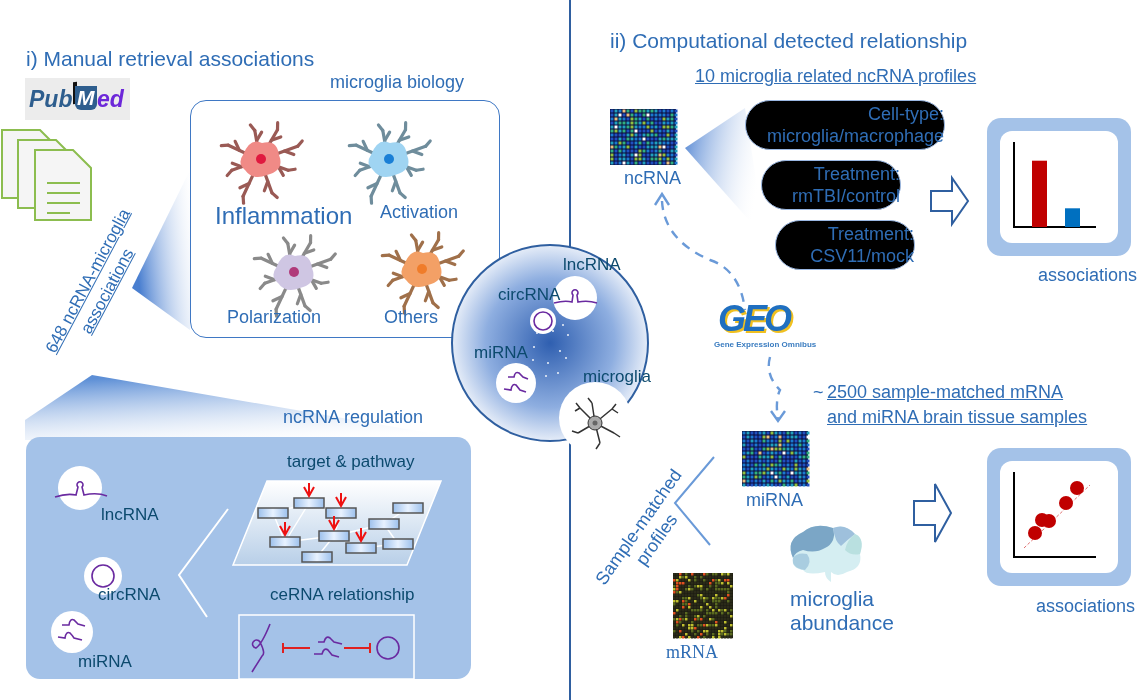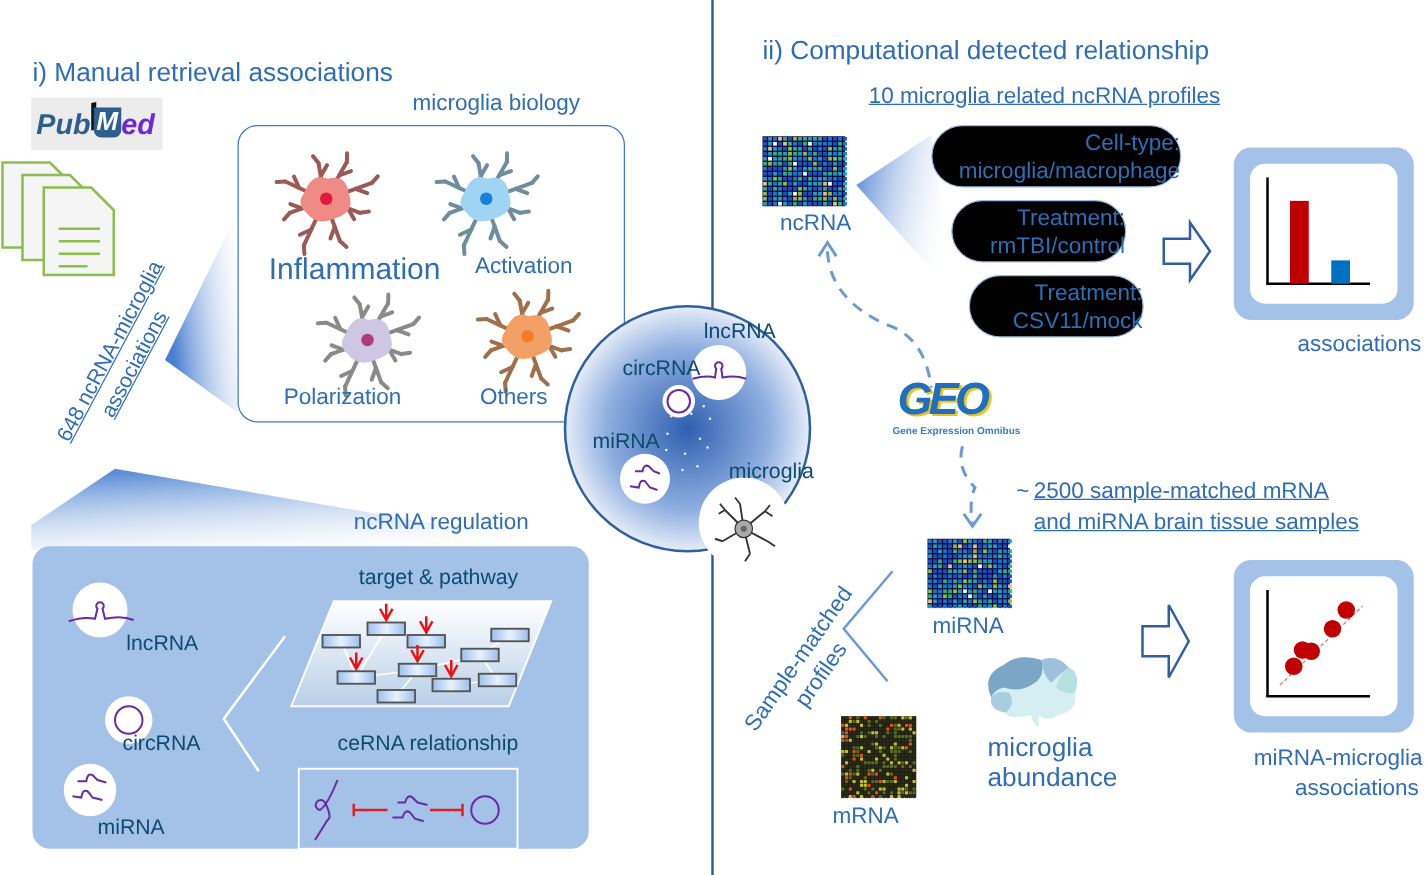--- a/index.html
+++ b/index.html
@@ -1304,21 +1304,21 @@
     <rect x="33" y="63" width="2.5" height="2.5" fill="#2a2a18"></rect>
     <rect x="36" y="63" width="2.5" height="2.5" fill="#2a2a18"></rect>
     <rect x="39" y="63" width="2.5" height="2.5" fill="#c0c030"></rect>
     <rect x="42" y="63" width="2.5" height="2.5" fill="#2a2a18"></rect>
     <rect x="45" y="63" width="2.5" height="2.5" fill="#c0c030"></rect>
     <rect x="48" y="63" width="2.5" height="2.5" fill="#2a2a18"></rect>
     <rect x="51" y="63" width="2.5" height="2.5" fill="#2a2a18"></rect>
     <rect x="54" y="63" width="2.5" height="2.5" fill="#2a2a18"></rect>
     <rect x="57" y="63" width="2.5" height="2.5" fill="#2a2a18"></rect>
   </svg>
-<div class="t" style="left:666px;top:642px;font-size:18px;">mRNA</div>
+<div class="t" style="left:666px;top:642px;font-size:18px;font-family:Liberation Serif, serif;">mRNA</div>
 
 <div class="abs" style="left:565px;top:510px;width:170px;height:50px;transform:rotate(-55deg);transform-origin:center;text-align:center;font-size:18px;line-height:22px;">
   <div>Sample-matched</div>
   <div>profiles</div>
 </div>
 <svg width="50" height="100" style="left:672px;top:455px;">
   <path d="M42 2 L3 48 L38 90" fill="none" stroke="#6a9ad8" stroke-width="2"></path>
 </svg>
 
 <svg width="90" height="65" style="left:785px;top:520px;">
@@ -1345,15 +1345,14 @@
   <line x1="14" y1="78" x2="80" y2="15" stroke="#e07070" stroke-width="1" stroke-dasharray="3 2"></line>
   <g fill="#c00000">
     <circle cx="25" cy="63" r="7"></circle>
     <circle cx="32" cy="50" r="7"></circle>
     <circle cx="39" cy="51" r="7"></circle>
     <circle cx="56" cy="33" r="7"></circle>
     <circle cx="67" cy="18" r="7"></circle>
   </g>
 </svg>
 <div class="abs" style="left:960px;top:594px;width:178px;text-align:right;font-size:18px;line-height:24px;">
-  <div>miRNA-microglia</div>
   <div style="margin-right:3px;">associations</div>
 </div>
 
 </body></html>

